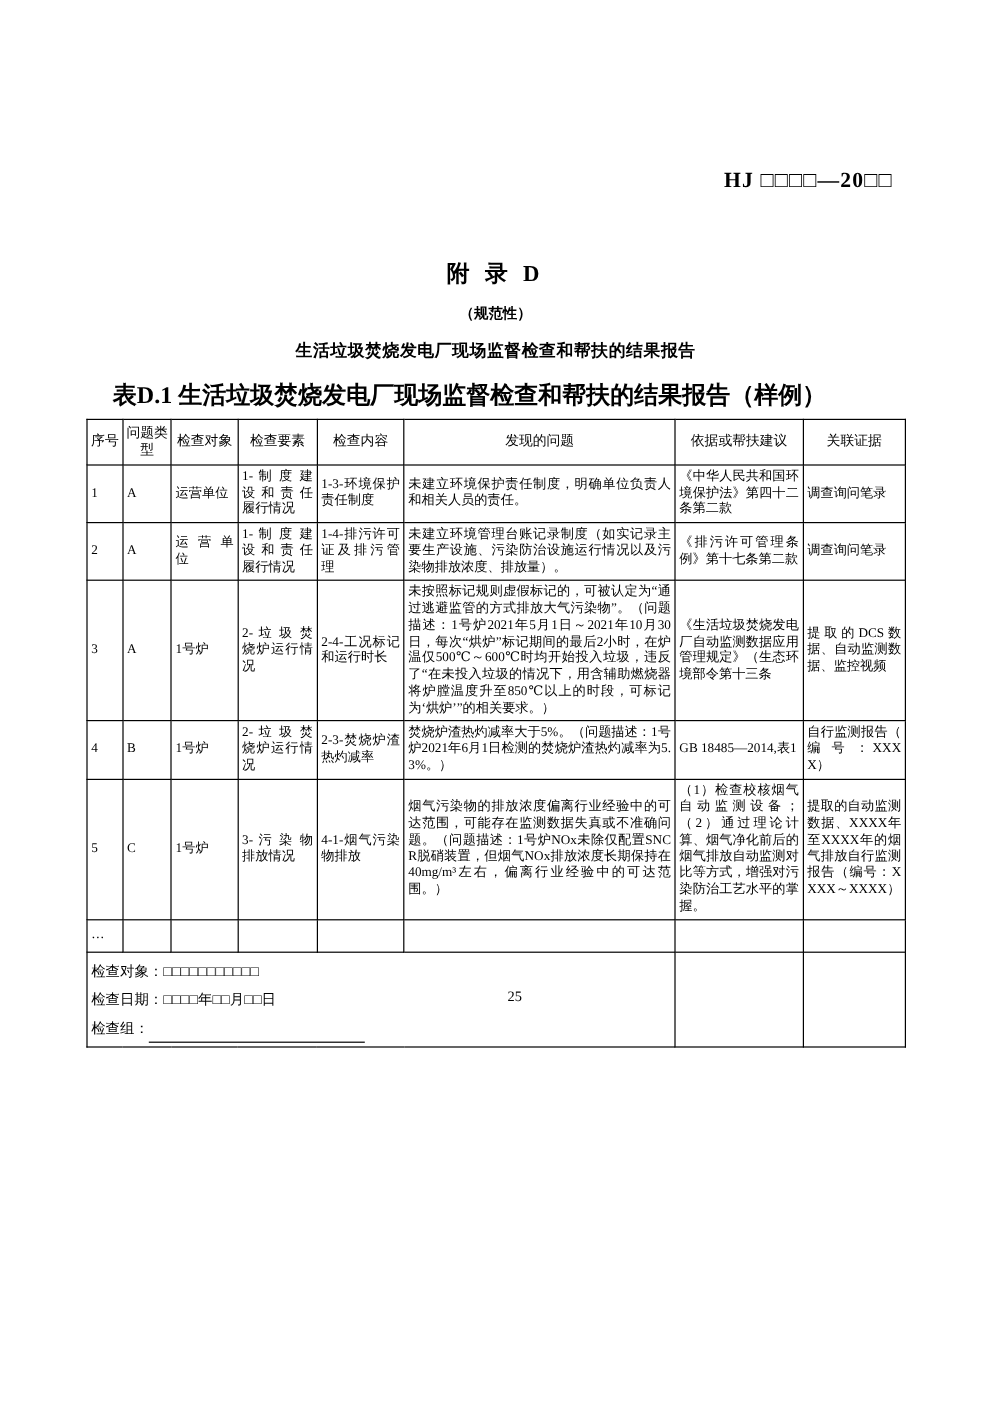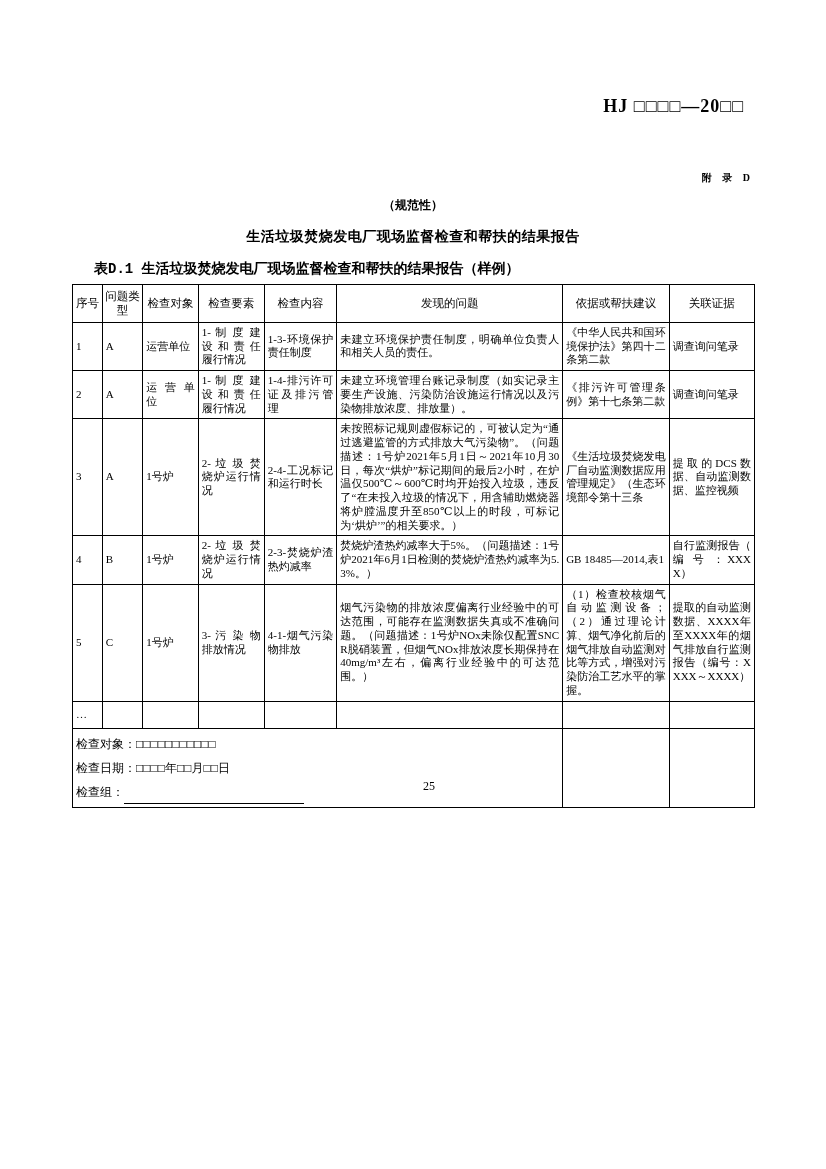--- a/index.html
+++ b/index.html
@@ -13,33 +13,34 @@
     font-family: "Liberation Serif", "DejaVu Serif", serif;
     color: #000000;
     position: relative;
   }
   .page {
     position: relative;
     width: 826px;
     height: 832px;
     box-sizing: border-box;
     padding: 0 72px;
+    margin-top: 44px;
   }
   .header {
     text-align: right;
     font-family: "Liberation Serif", serif;
     font-size: 18px;
     font-weight: bold;
     letter-spacing: 1px;
     padding-top: 96px;
     padding-right: 10px;
   }
   .appendix-title {
-    text-align: right;
-    font-size: 10px;
+    text-align: center;
+    font-size: 19px;
     font-weight: bold;
     margin-top: 54px;
     letter-spacing: 4px;
   }
   .appendix-sub {
     text-align: center;
     font-size: 12px;
     font-weight: bold;
     margin-top: 12px;
   }
@@ -51,26 +52,25 @@
     letter-spacing: 0.5px;
   }
   p.body-text {
     font-size: 13.5px;
     line-height: 1.55;
     margin: 9px 0 0 0;
     text-indent: 28px;
     text-align: justify;
   }
   .table-caption {
-    font-size: 14px;
+    font-size: 20px;
     font-weight: bold;
     margin-top: 14px;
     margin-bottom: 6px;
     text-indent: 22px;
-    font-family: Liberation Mono, monospace;
   }
   table.main {
     border-collapse: collapse;
     width: 683px;
     table-layout: fixed;
     font-size: 11px;
     line-height: 1.25;
   }
   table.main th, table.main td {
     border: 1px solid #000;

